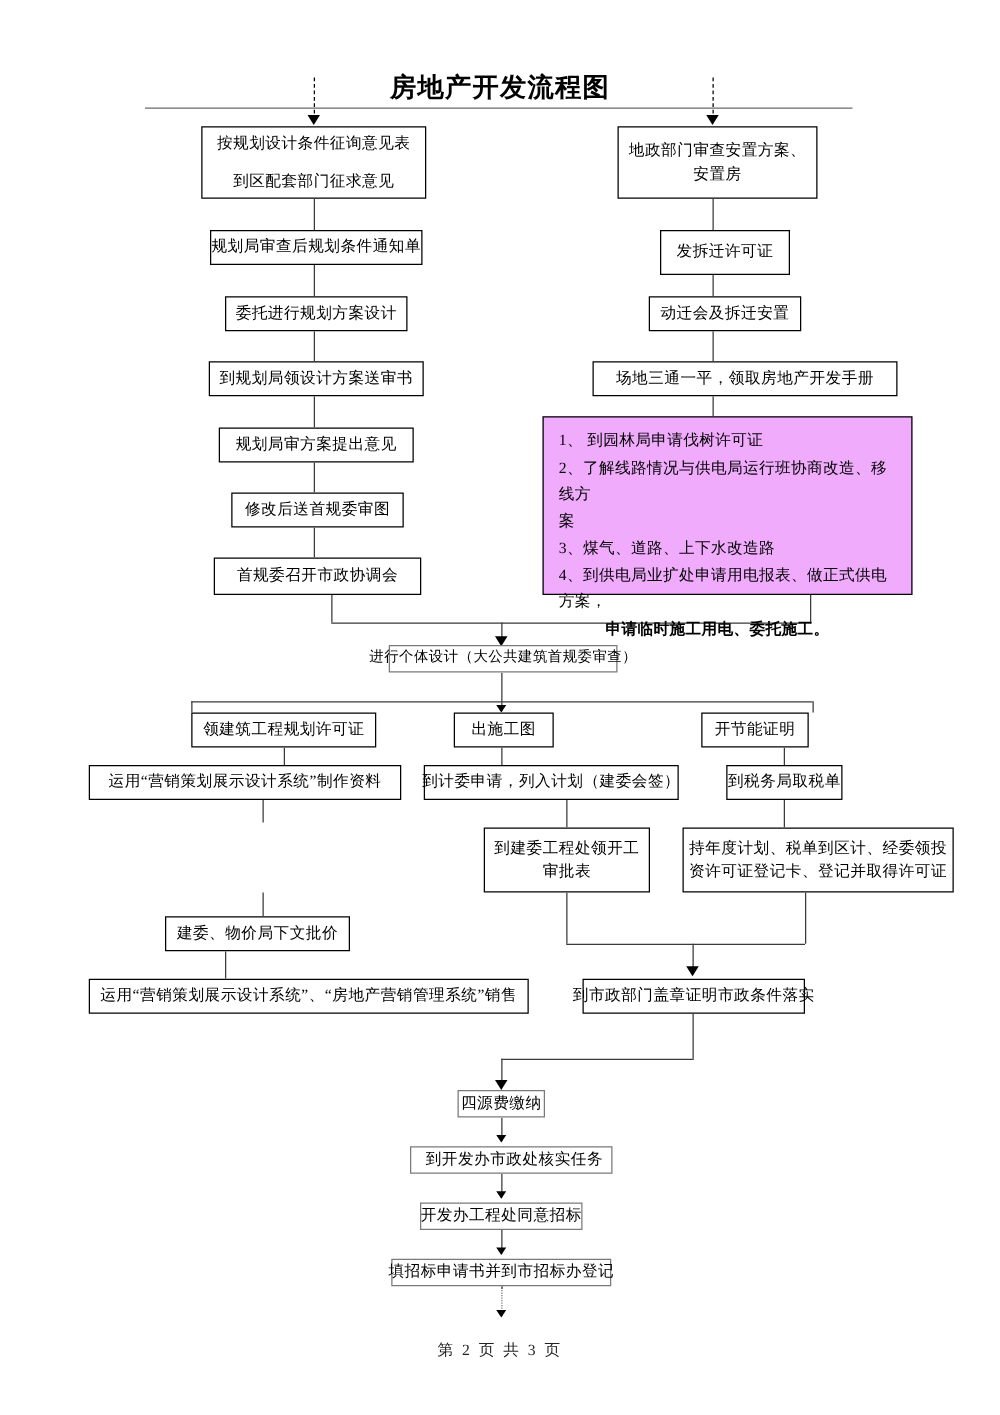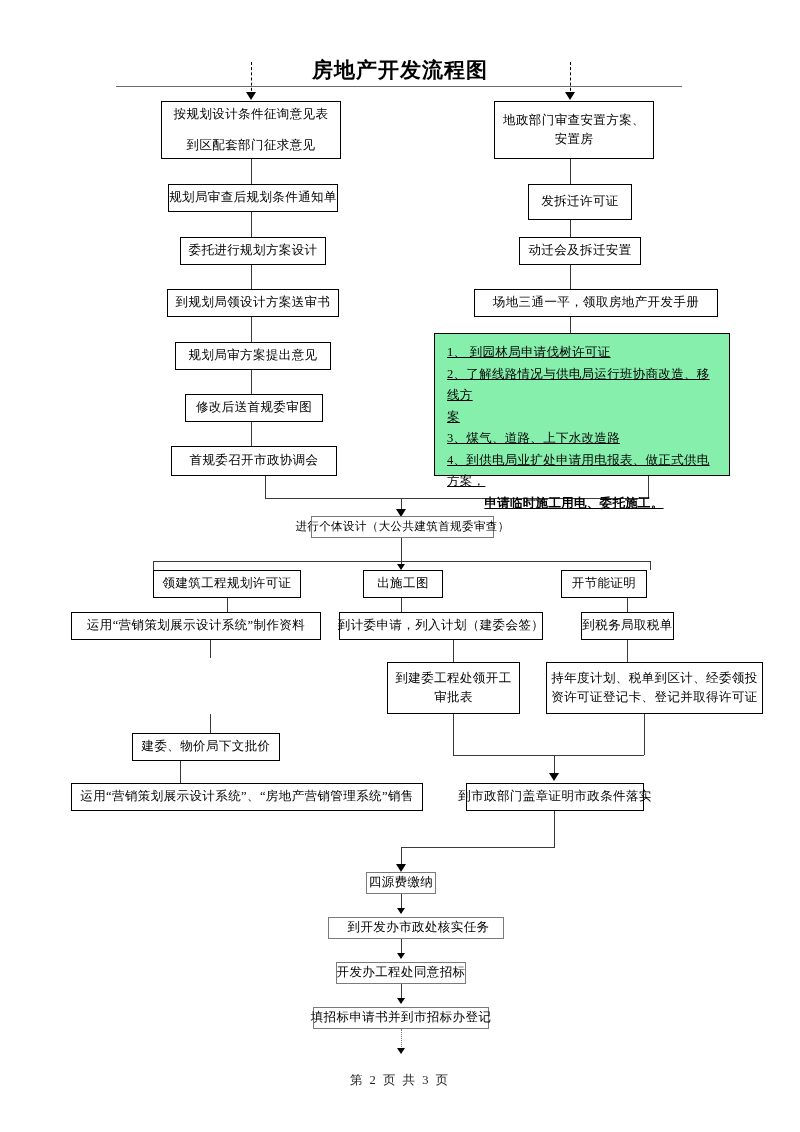--- a/index.html
+++ b/index.html
@@ -48,28 +48,27 @@
     padding:2px 5px;
     z-index:3;
   }
   .box.gray{border:1px solid #7a7a7a;}
   .box .ln{display:block;white-space:nowrap;}
   
   .notebox{
     position:absolute;
     box-sizing:border-box;
     border:1.3px solid #000;
-    background:#86efac;
+    background:#f0abfc;
     font-size:12.5px;
     line-height:1.72;
     padding:8px 10px 6px 12px;
     text-align:left;
     letter-spacing:0.3px;
     z-index:3;
-    text-decoration:underline;
   }
   .notebox .item{display:block;}
   .notebox .strongline{
     display:block;
     font-weight:bold;
     text-align:center;
     padding-right:18px;
   }
   
   .vline{position:absolute;width:0;border-left:1.1px solid #3a3a3a;z-index:1;}
@@ -253,21 +252,21 @@
   <div class="hline" style="left:401px;top:847px;width:154px;"></div>
   <div class="vline" style="left:401px;top:847px;height:20px;"></div>
   <div class="arrow" style="left:396px;top:864px;"></div>
 
   <div class="box gray" style="left:366px;top:872px;width:70px;height:22px;">
     <span class="ln">四源费缴纳</span>
   </div>
   <div class="vline" style="left:401px;top:894px;height:19px;"></div>
   <div class="arrow sm" style="left:397px;top:908px;"></div>
 
-  <div class="box gray" style="left:328px;top:917px;width:176px;height:22px;padding-left:10px;">
+  <div class="box gray" style="left:328px;top:917px;width:162px;height:22px;padding-left:10px;">
     <span class="ln">到开发办市政处核实任务</span>
   </div>
   <div class="vline" style="left:401px;top:939px;height:19px;"></div>
   <div class="arrow sm" style="left:397px;top:953px;"></div>
 
   <div class="box gray" style="left:336px;top:962px;width:130px;height:22px;">
     <span class="ln">开发办工程处同意招标</span>
   </div>
   <div class="vline" style="left:401px;top:984px;height:19px;"></div>
   <div class="arrow sm" style="left:397px;top:998px;"></div>

